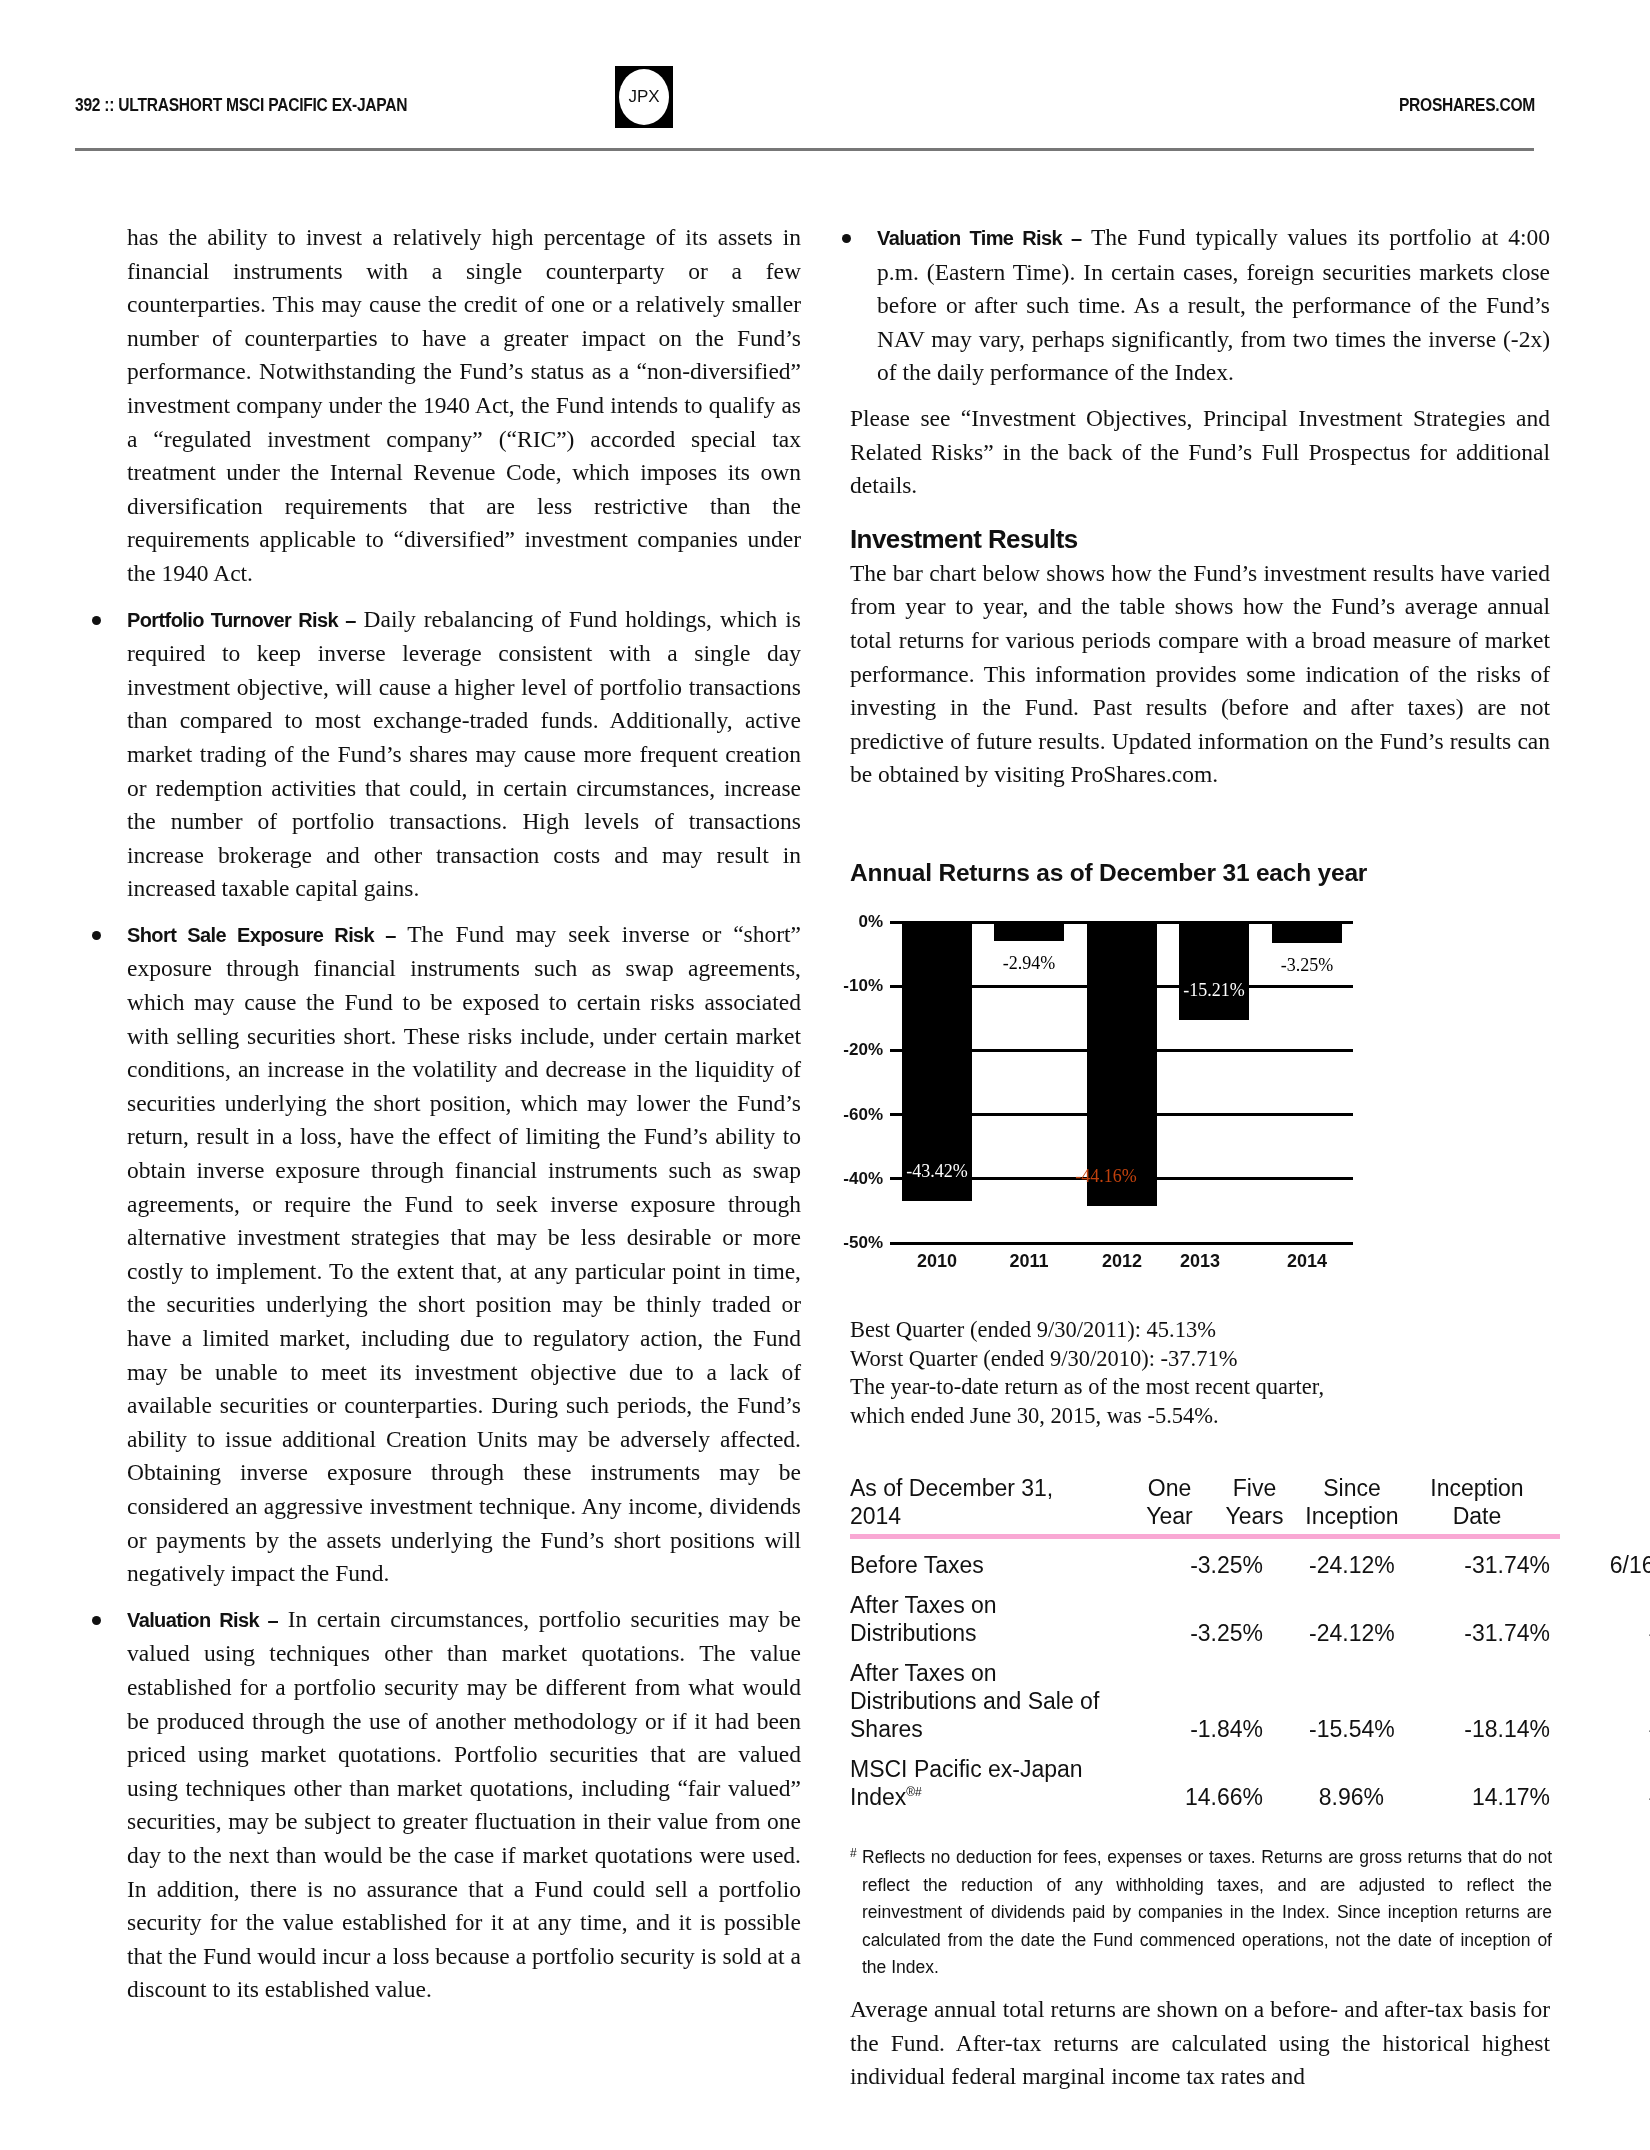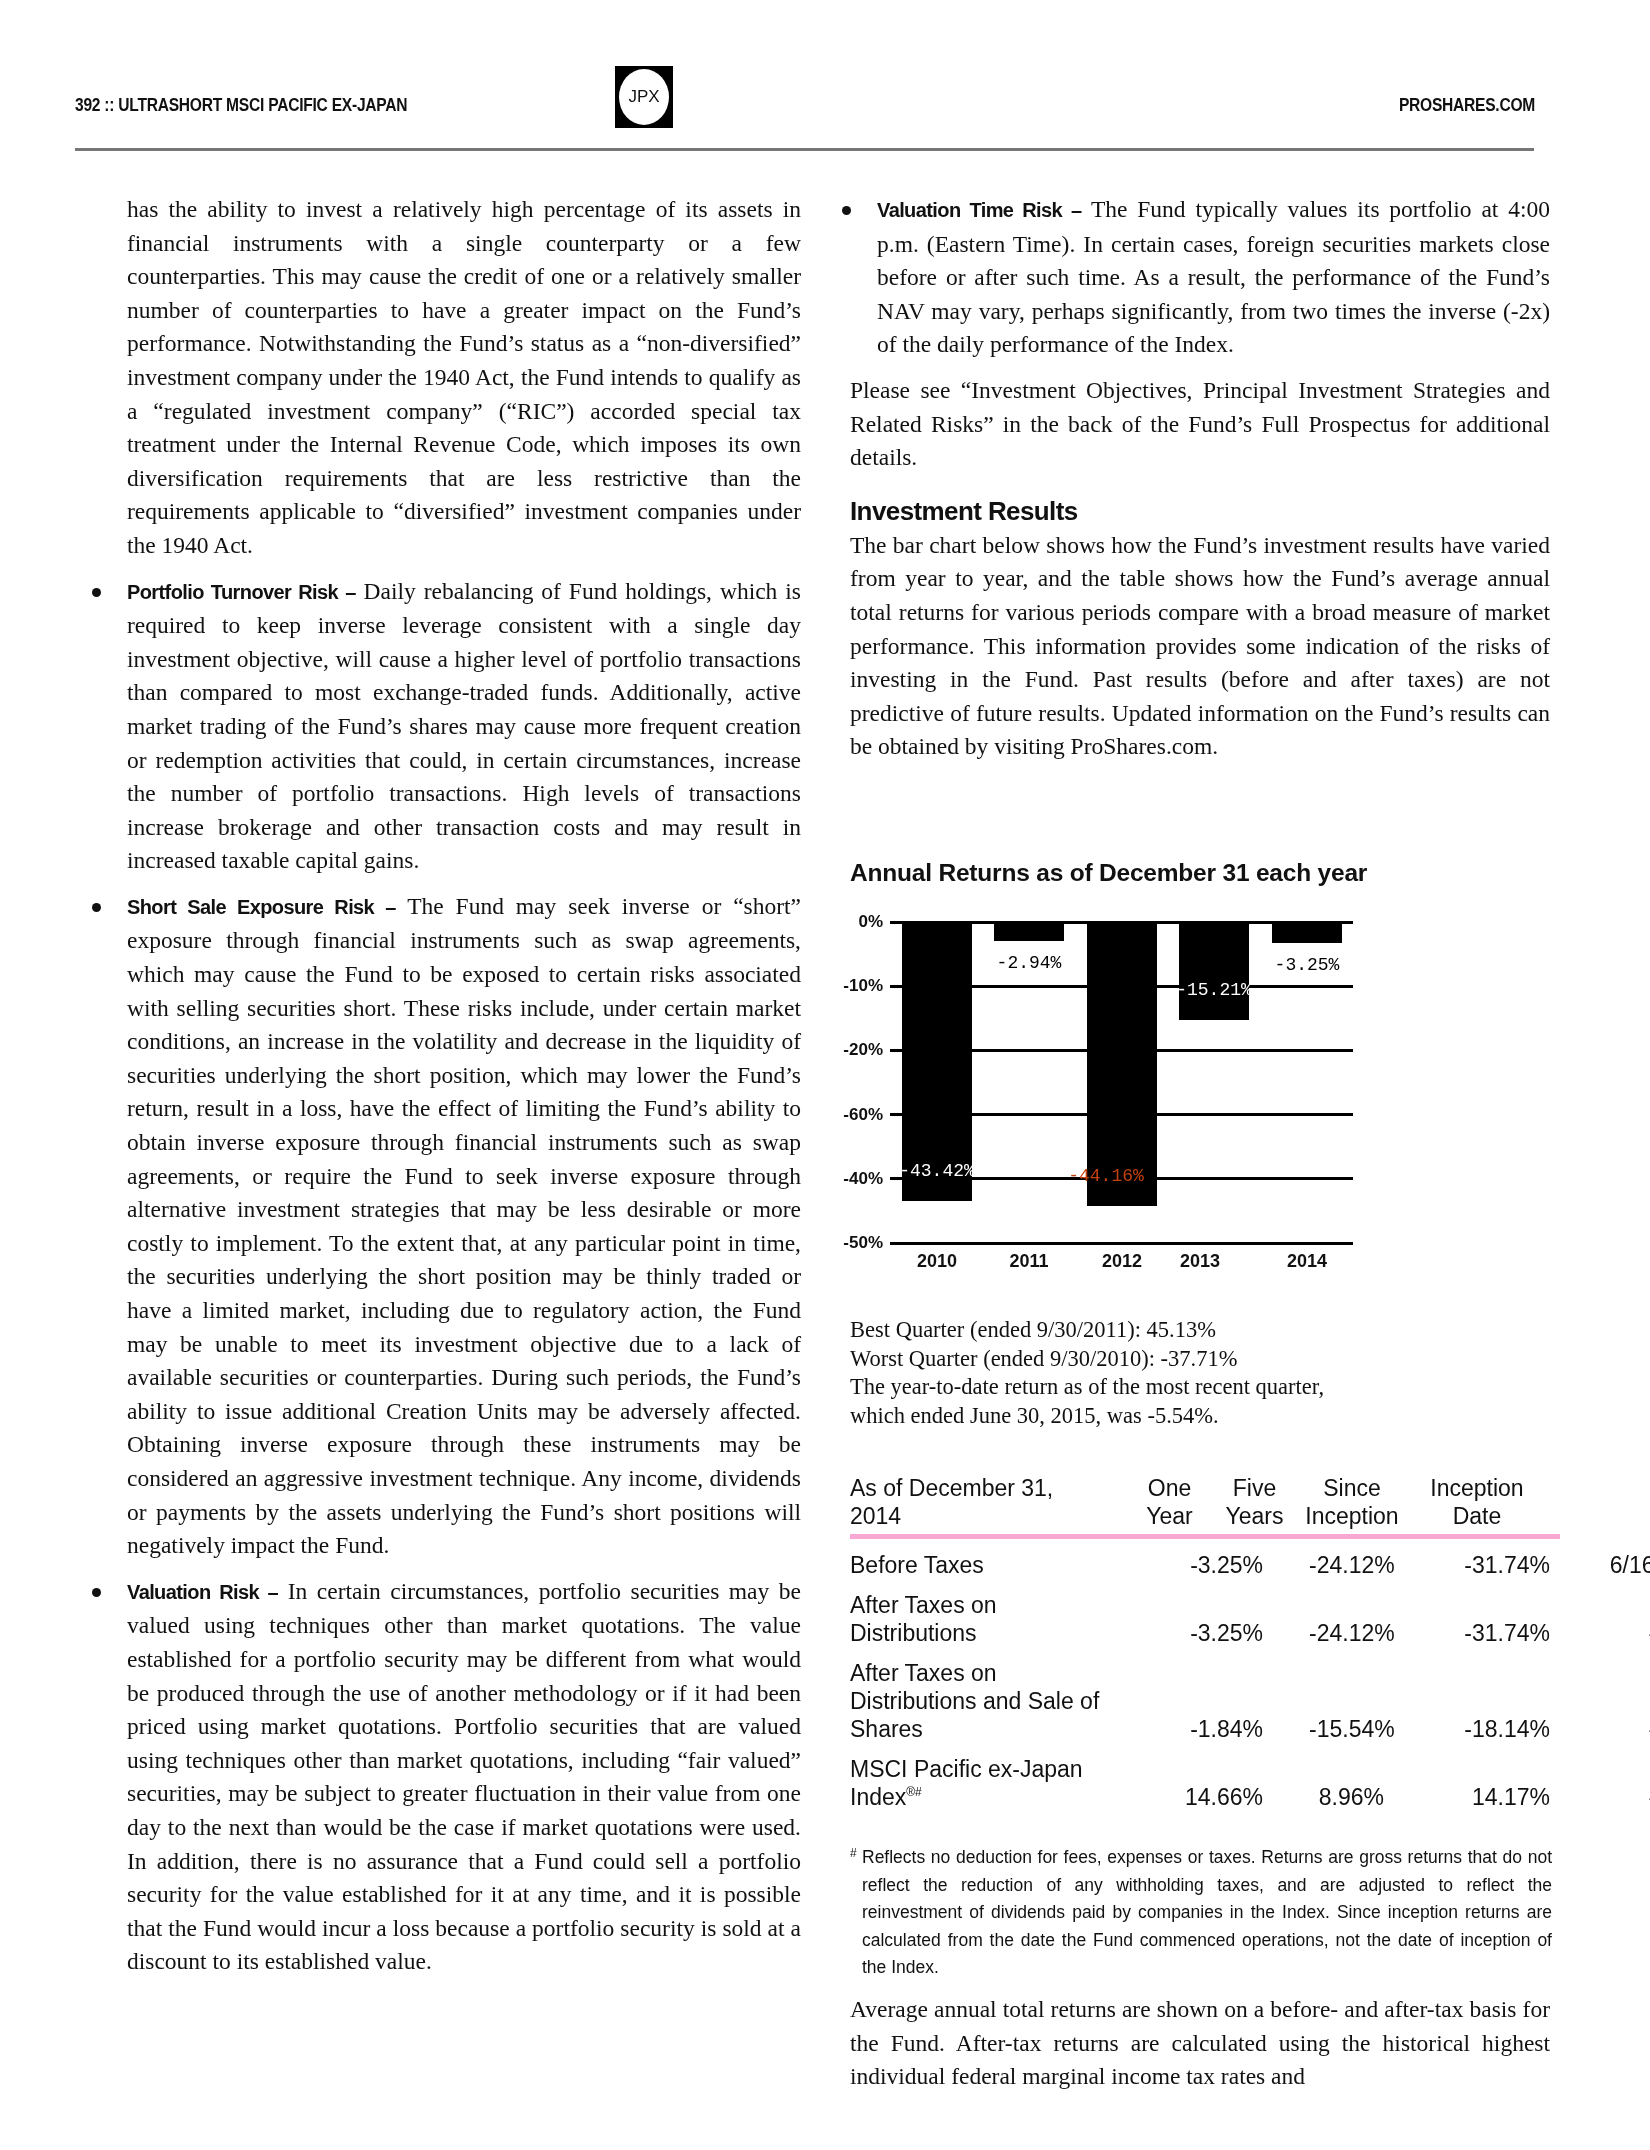--- a/index.html
+++ b/index.html
@@ -9,40 +9,40 @@
 
   
   .header { position: absolute; left: 0; top: 0; width: 1650px; height: 160px; margin-left: 43px; }
   .hdr-left { position: absolute; left: 32px; top: 94px; font-size: 19px; font-weight: bold; letter-spacing: -0.3px; transform: scaleX(0.82); transform-origin: left center; }
   .hdr-right { position: absolute; right: 158px; top: 94px; font-size: 19px; font-weight: bold; letter-spacing: -0.3px; transform: scaleX(0.82); transform-origin: right center; }
   .logo { position: absolute; left: 572px; top: 66px; width: 58px; height: 62px; background: #000; }
   .logo-circle { position: absolute; left: 4px; top: 3px; width: 50px; height: 56px; border-radius: 50%; background: #fff; display: flex; align-items: center; justify-content: center; font-size: 17px; color: #111; }
   .rule { position: absolute; left: 32px; top: 148px; width: 1459px; height: 3px; background: #777; }
 
   
-  .col { position: absolute; font-size: 23.5px; line-height: 33.6px; text-align: justify; }
+  .col { position: absolute; font-size: 23.5px; line-height: 33.6px; text-align: justify; margin-top: 28px; }
   .col-left { left: 127px; top: 193px; width: 674px; }
   .col-right { left: 850px; top: 193px; width: 700px; }
   .para { margin: 0; }
   .bullet { position: relative; padding-left: 0; margin: 0; }
   .bullet-dot { position: absolute; left: -35px; top: 13px; width: 9px; height: 9px; border-radius: 50%; background: #111; }
   .bullet-head { font-family: "Liberation Sans", "DejaVu Sans", sans-serif; font-weight: bold; font-size: 20px; letter-spacing: -0.6px; }
   .gap { height: 12px; }
 
   
   .rb-wrap { padding-left: 27px; }
   .section-title { font-family: "Liberation Sans", "DejaVu Sans", sans-serif; font-weight: bold; font-size: 26px; letter-spacing: -0.6px; margin: 0; line-height: 36px; }
 
   
   .chart { position: absolute; left: 840px; top: 855px; width: 730px; height: 440px; }
   .chart-title { position: absolute; left: 10px; top: 4px; font-family: "Liberation Sans", "DejaVu Sans", sans-serif; font-weight: bold; font-size: 24.5px; letter-spacing: -0.2px; }
   .gridline { position: absolute; left: 50px; width: 463px; height: 3px; background: #000; }
   .ytick { position: absolute; right: 687px; font-family: "Liberation Sans", "DejaVu Sans", sans-serif; font-weight: bold; font-size: 17px; transform: translateY(-50%); white-space: nowrap; }
   .bar { position: absolute; background: #000; }
-  .bar-label { position: absolute; font-family: Liberation Mono, monospace; font-size: 18px; white-space: nowrap; transform: translateX(-50%); }
+  .bar-label { position: absolute; font-family: Liberation Serif, serif; font-size: 18px; white-space: nowrap; transform: translateX(-50%); }
   .xtick { position: absolute; top: 396px; font-family: "Liberation Sans", "DejaVu Sans", sans-serif; font-weight: bold; font-size: 18px; transform: translateX(-50%); }
 
   
   .quarters { position: absolute; left: 850px; top: 1316px; width: 700px; font-size: 22.5px; line-height: 28.5px; }
 
   
   .tbl { position: absolute; left: 850px; top: 1474px; width: 710px; font-family: "Liberation Sans", "DejaVu Sans", sans-serif; font-size: 23px; line-height: 28px; }
   .tbl-title { font-weight: bold; font-size: 20.5px; line-height: 24px; }
   .tbl-head { display: grid; grid-template-columns: 272px 95px 75px 120px 130px; border-bottom: 5px solid #f9a8d4; padding-bottom: 4px; }
   .tbl-row { display: grid; grid-template-columns: 272px 95px 75px 120px 130px; align-items: end; margin-top: 12px; gap: 46px; }

